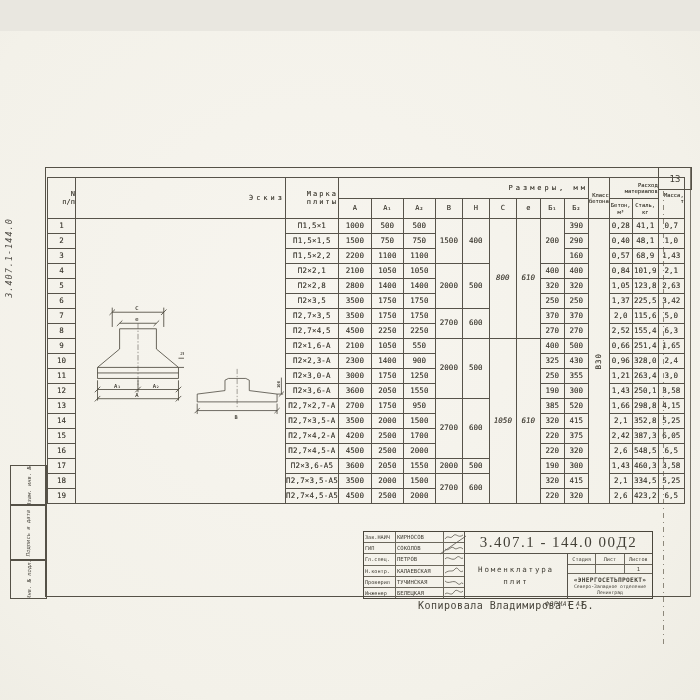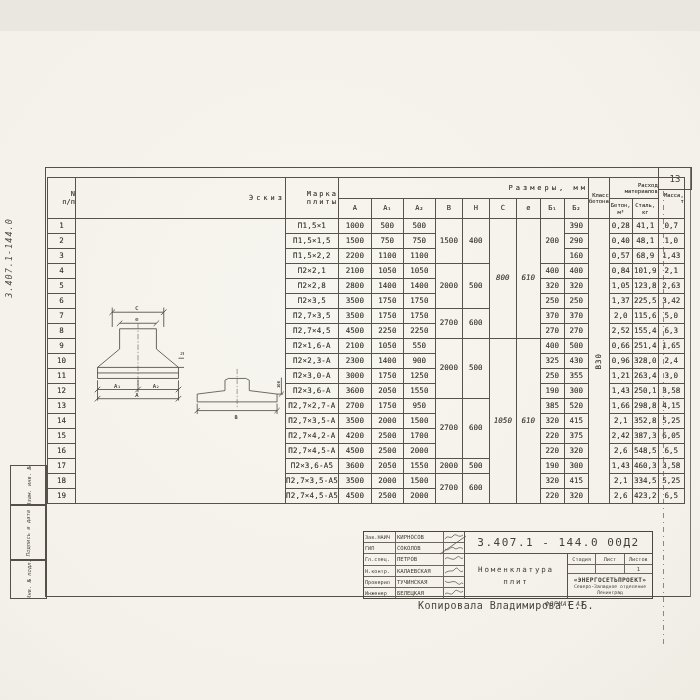--- a/index.html
+++ b/index.html
@@ -63,21 +63,21 @@
   .sigrow:last-child{border-bottom:none;}
   .sigrow .role{width:30px;border-right:1px solid #6b675c;font-size:5.2px;
      display:flex;align-items:center;padding-left:1px;overflow:hidden;white-space:nowrap;}
   .sigrow .name{width:46px;border-right:1px solid #6b675c;font-size:5.6px;
      display:flex;align-items:center;padding-left:1px;text-transform:uppercase;
      overflow:hidden;white-space:nowrap;}
   .sigrow .sig{flex:1;display:flex;align-items:center;justify-content:center;}
   .slash{position:absolute;right:-4px;top:2px;width:30px;height:22px;pointer-events:none;}
   .docarea{flex:1;display:flex;flex-direction:column;}
   .docnum{height:21px;border-bottom:1px solid #57534a;display:flex;align-items:center;
-     justify-content:center;font-size:11px;letter-spacing:1.5px;}
+     justify-content:center;font-size:15px;letter-spacing:1.5px;font-family:Liberation Serif, serif;}
   .doclower{flex:1;display:flex;}
   .doctitle{width:102px;border-right:1px solid #57534a;display:flex;align-items:center;
      justify-content:center;text-align:center;font-size:7.5px;letter-spacing:1.8px;line-height:1.6;}
   .stageorg{flex:1;display:flex;flex-direction:column;}
   .stagehdr{display:flex;height:10px;border-bottom:1px solid #6b675c;}
   .stagehdr div{flex:1;border-right:1px solid #6b675c;display:flex;align-items:center;
      justify-content:center;font-size:5.2px;}
   .stagehdr div:last-child{border-right:none;}
   .stagevals{display:flex;height:8px;border-bottom:1px solid #6b675c;}
   .stagevals div{flex:1;border-right:1px solid #6b675c;display:flex;align-items:center;

